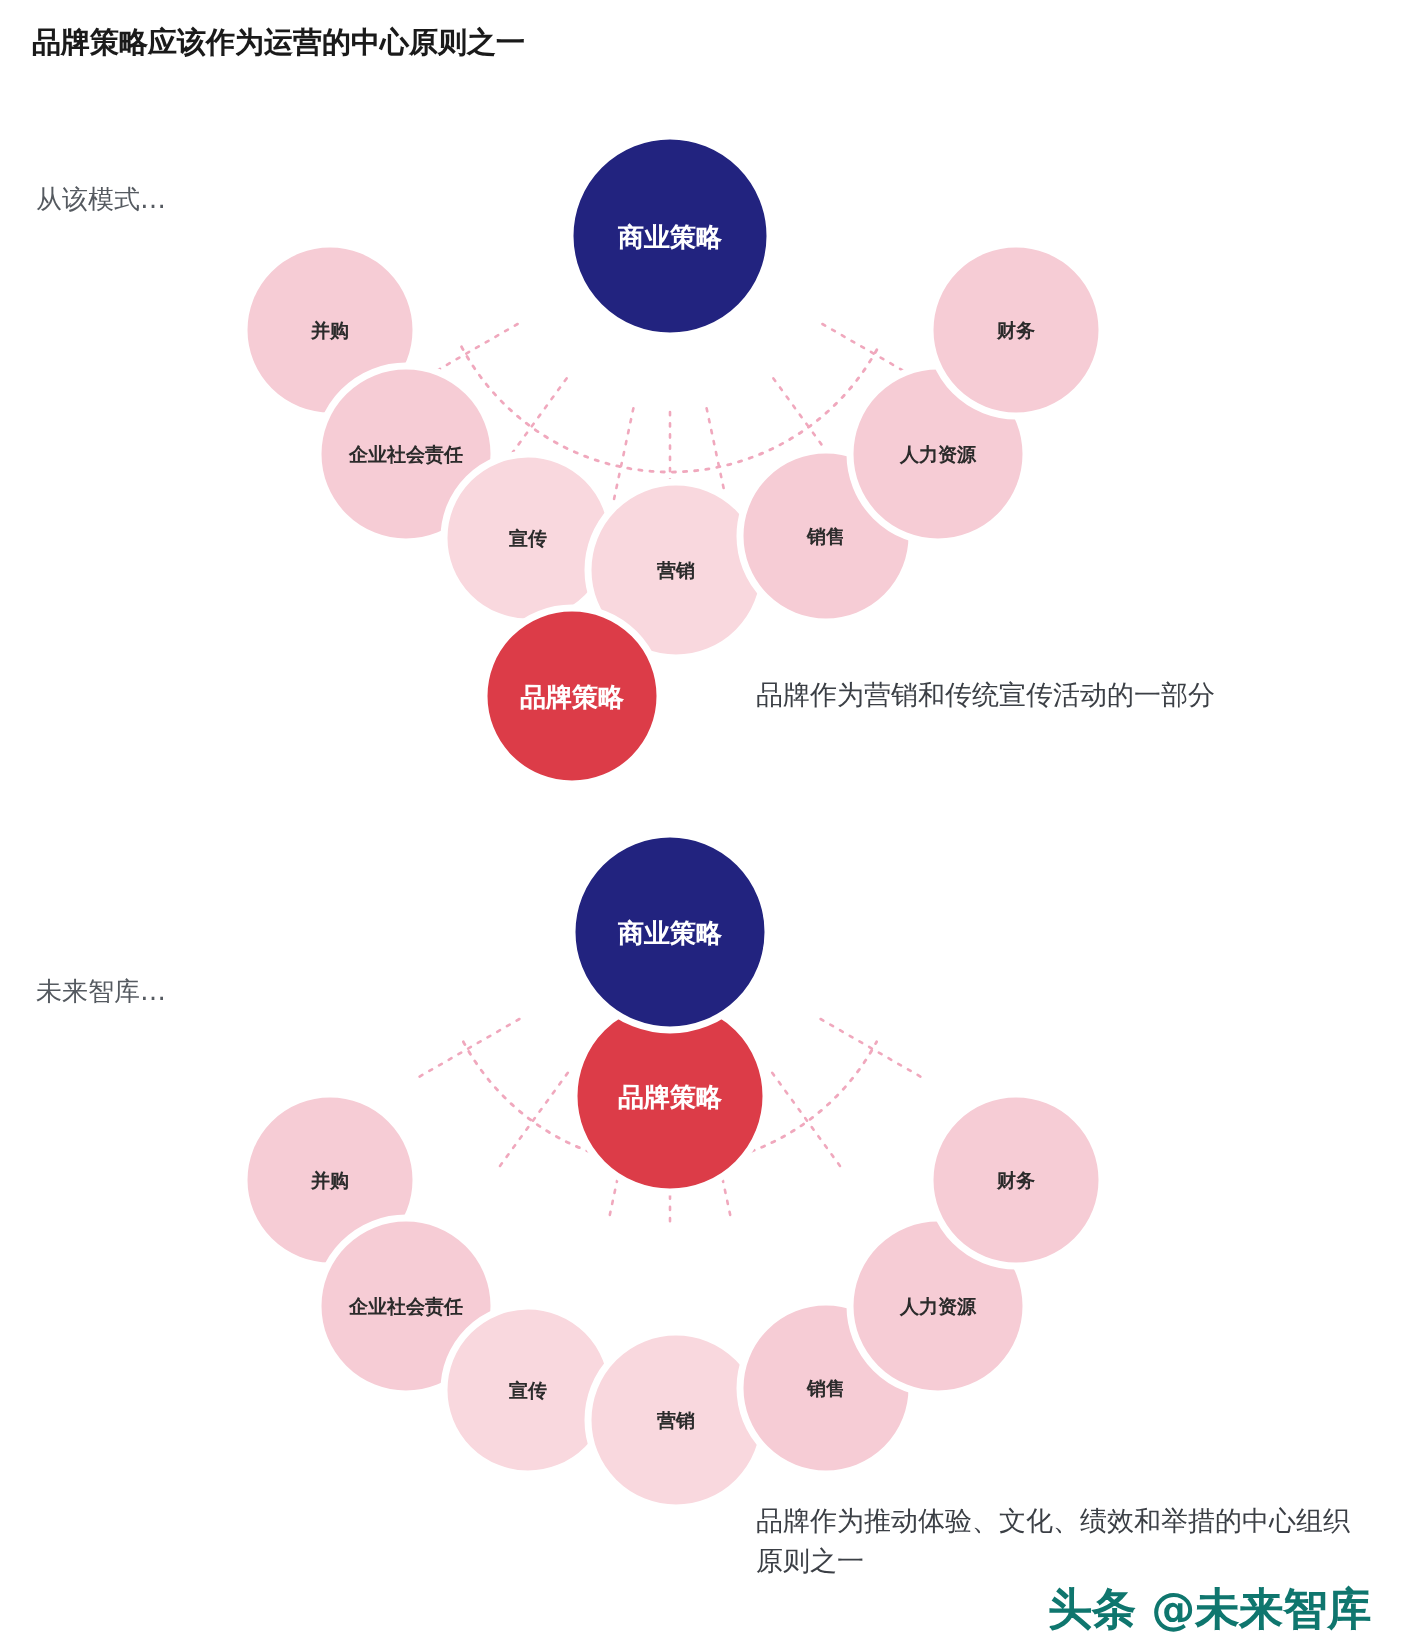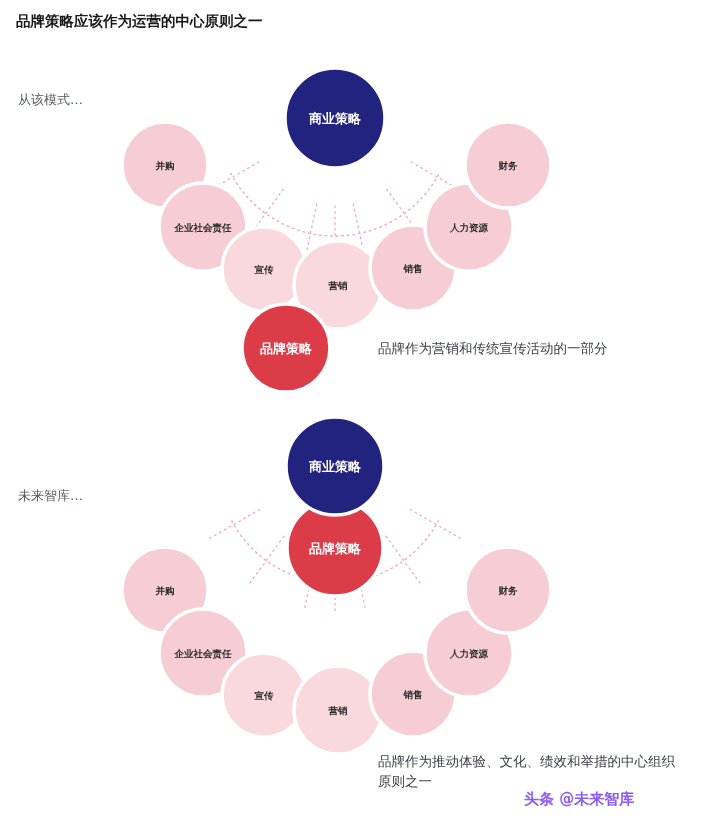--- a/index.html
+++ b/index.html
@@ -46,23 +46,23 @@
     color: #3b3f45;
     line-height: 1.45;
   }
   #caption-top    { left: 378px; top: 339px; white-space: nowrap; }
   #caption-bottom { left: 378px; top: 752px; width: 300px; }
 
   .watermark {
     position: absolute;
     left: 524px;
     top: 790px;
-    font-size: 15px;
-    font-weight: bold;
-    color: #8b5cf6;
+    font-size: 22px;
+    font-weight: bold;
+    color: #0f766e;
     white-space: nowrap;
   }
 
   svg.diagram {
     position: absolute;
     left: 0;
     display: block;
   }
   #diagram-top    { top: 50px; }
   #diagram-bottom { top: 410px; }

